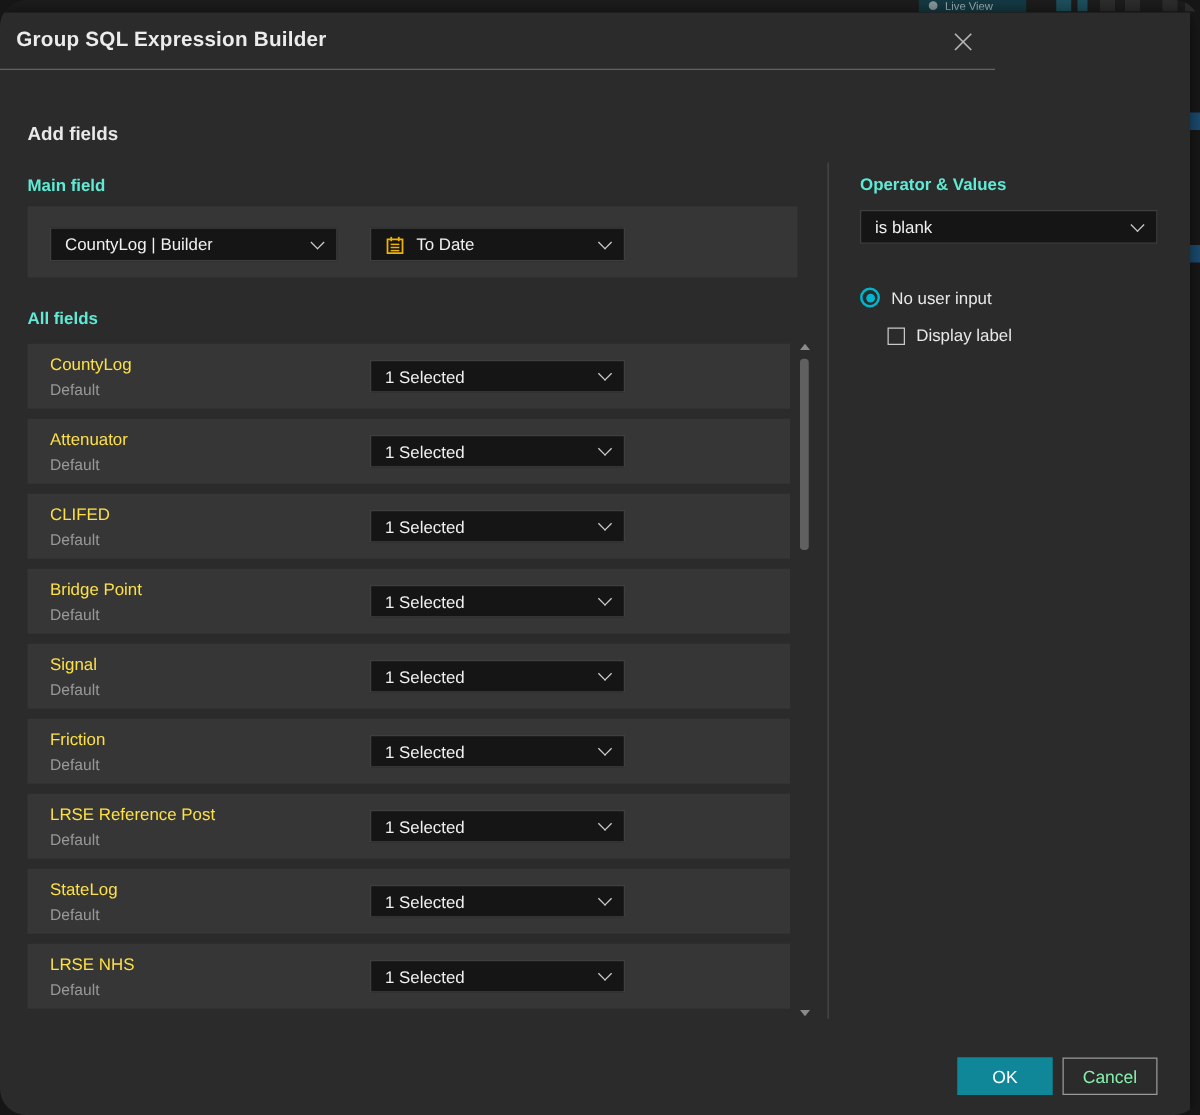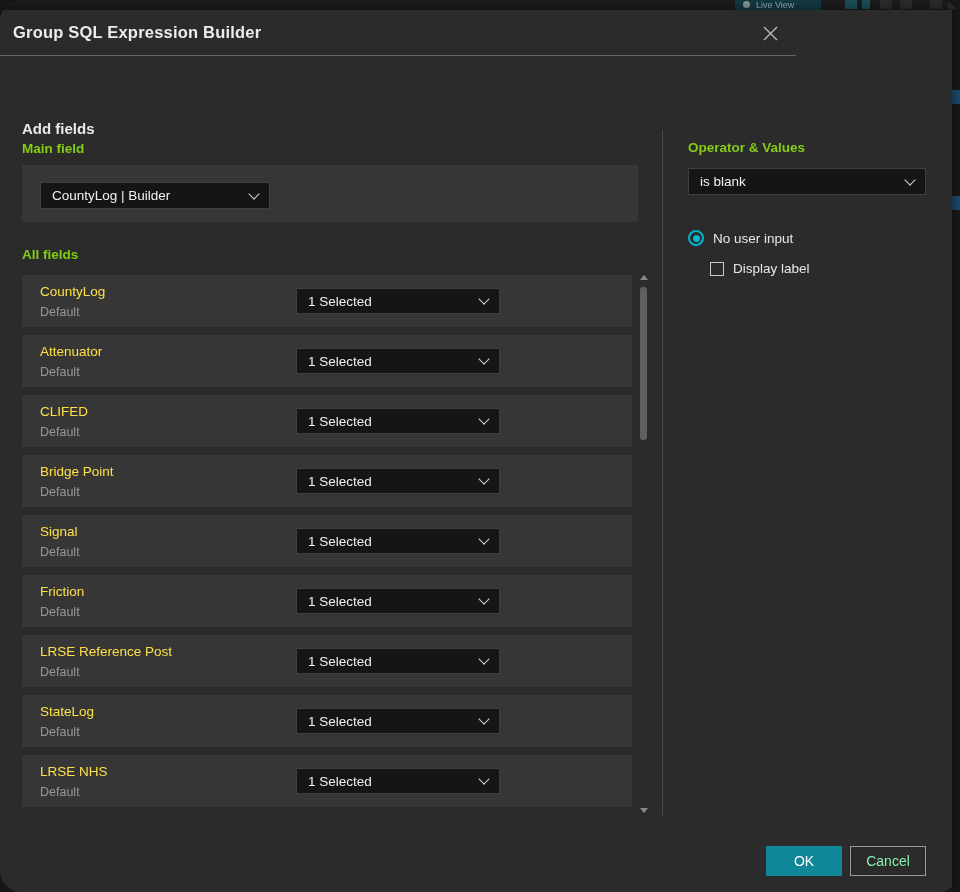--- a/index.html
+++ b/index.html
@@ -18,22 +18,22 @@
   
   .rightstrip{position:absolute;left:952px;top:10px;width:8px;height:882px;background:#191919;}
   .rightstrip .frag{position:absolute;left:0;width:8px;height:14px;background:#1c4f74;}
   
   .dialog{position:absolute;left:0;top:10px;width:952px;height:882px;background:#2b2b2b;box-shadow:0 0 14px rgba(0,0,0,.6);}
   .titlebar{position:absolute;left:0;top:0;width:796px;height:45px;border-bottom:1px solid #636363;}
   .title{position:absolute;left:13px;top:0;line-height:45px;font-size:16.5px;font-weight:600;color:#ececec;letter-spacing:.2px;}
   .close-btn{position:absolute;right:10px;top:7px;width:32px;height:32px;display:flex;align-items:center;justify-content:center;cursor:pointer;}
   .close-btn svg{display:block;}
   
-  .h-add{position:absolute;left:22px;top:89px;font-size:15px;font-weight:700;color:#e9e9e9;margin-top:21px;}
-  .lbl{font-size:13.5px;font-weight:600;color:#84cc16;}
+  .h-add{position:absolute;left:22px;top:89px;font-size:15px;font-weight:700;color:#e9e9e9;}
+  .lbl{font-size:13.5px;font-weight:600;color:#5eead4;}
   .lbl-main{position:absolute;left:22px;top:131px;}
   .lbl-all{position:absolute;left:22px;top:237px;}
   .lbl-op{position:absolute;left:688px;top:130px;}
   
   .main-panel{position:absolute;left:22px;top:155px;width:616px;height:57px;background:#363636;}
   
   .dd{position:absolute;box-sizing:border-box;background:#151515;border:1px solid #3f3f3f;
       display:flex;align-items:center;padding:0 11px;cursor:pointer;}
   .dd-label{font-size:13.5px;color:#f0f0f0;white-space:nowrap;overflow:hidden;}
   .chev{width:7px;height:7px;border-right:1.5px solid #cfcfcf;border-bottom:1.5px solid #cfcfcf;
@@ -106,20 +106,34 @@
 
     <div class="h-add">Add fields</div>
 
     <div class="lbl lbl-main">Main field</div>
 
     <div class="main-panel">
       <div class="dd dd-field">
         <span class="dd-label">CountyLog | Builder</span>
         <span class="chev"></span>
       </div>
+      <div class="dd dd-date">
+        <span class="cal-icon">
+          <svg width="16" height="16" viewBox="0 0 16 16">
+            <rect x="2" y="3.5" width="12" height="11" fill="none" stroke="#f0b400" stroke-width="1.4"></rect>
+            <line x1="5" y1="1.5" x2="5" y2="5" stroke="#f0b400" stroke-width="1.4"></line>
+            <line x1="11" y1="1.5" x2="11" y2="5" stroke="#f0b400" stroke-width="1.4"></line>
+            <line x1="4.5" y1="7.5" x2="11.5" y2="7.5" stroke="#f0b400" stroke-width="1.2"></line>
+            <line x1="4.5" y1="10" x2="11.5" y2="10" stroke="#f0b400" stroke-width="1.2"></line>
+            <line x1="4.5" y1="12.5" x2="11.5" y2="12.5" stroke="#f0b400" stroke-width="1.2"></line>
+          </svg>
+        </span>
+        <span class="dd-label">To Date</span>
+        <span class="chev"></span>
+      </div>
     </div>
 
     <div class="lbl lbl-all">All fields</div>
 
     <div class="rows" id="rows-container" style="height: 532px;">
   <div class="row" style="top: 0px;">
     <div class="row-name">CountyLog</div>
     <div class="row-sub">Default</div>
     <div class="dd row-dd">
       <span class="dd-label">1 Selected</span>

